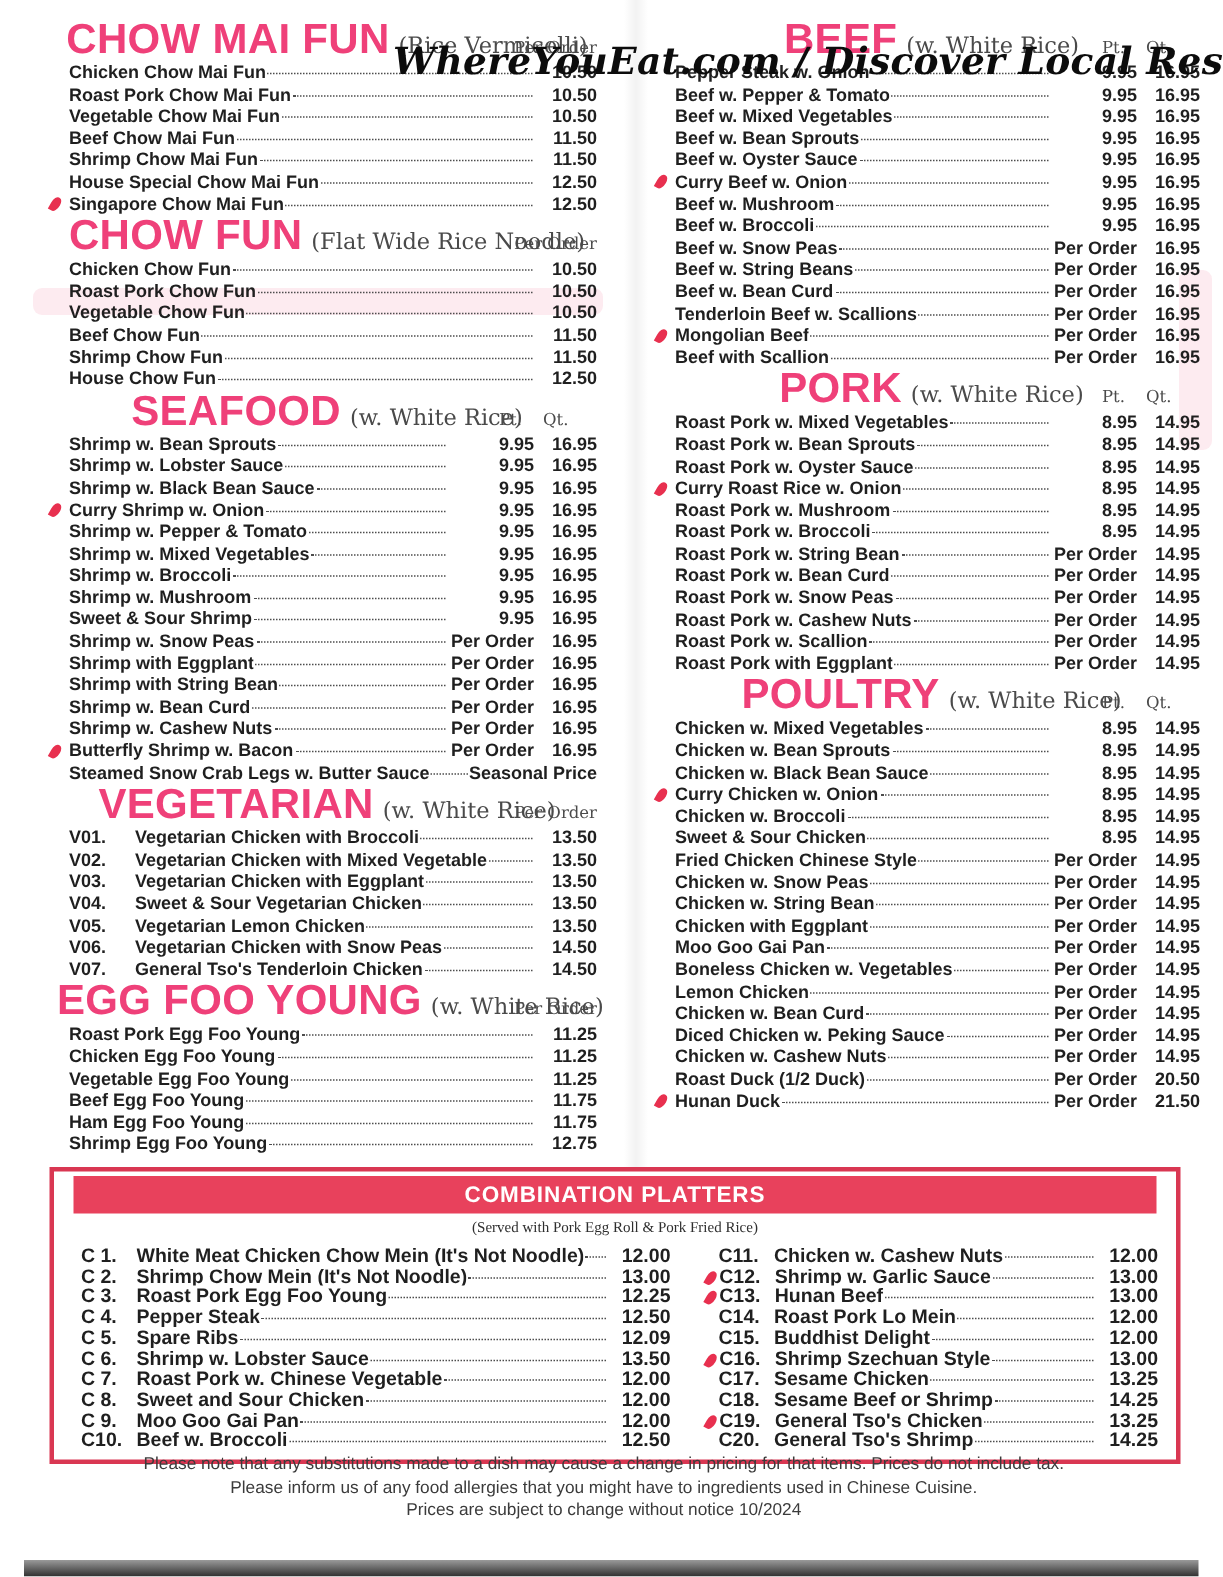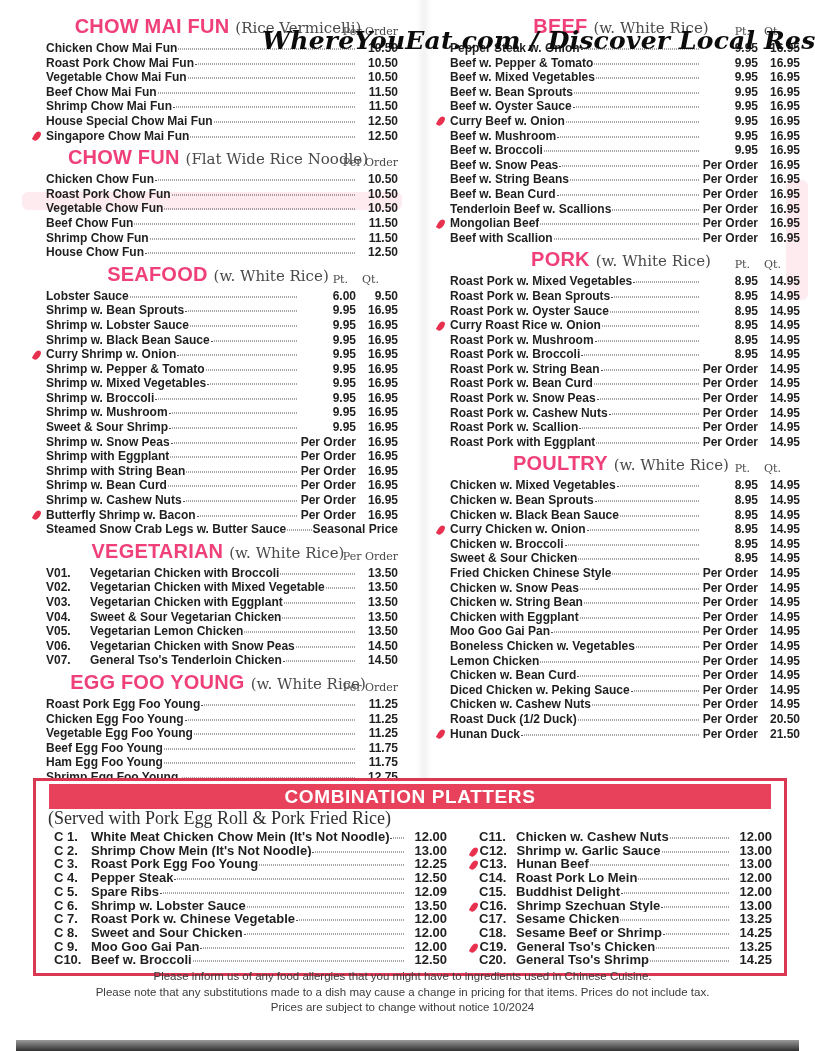--- a/index.html
+++ b/index.html
@@ -21,21 +21,21 @@
   .watermark{
     position:absolute;top:26px;left:262px;white-space:nowrap;z-index:6;
     font-family:"DejaVu Serif", serif;font-style:italic;font-weight:bold;
     font-size:25px;color:#0c0c0c;letter-spacing:0.2px;
   }
   .columns{position:absolute;top:12px;left:38px;display:flex;gap:44px;z-index:2;}
   .col{width:360px;}
   .col.right{width:358px;}
 
   .sec-head{position:relative;text-align:center;margin:1px 0 2px;height:26px;line-height:26px;white-space:nowrap;}
-  .sec-title{color:var(--heading);font-weight:bold;font-size:20px;letter-spacing:0.2px;}
+  .sec-title{color:var(--heading);font-weight:bold;font-size:28px;letter-spacing:0.2px;}
   .sec-note{color:#4a4a4a;font-size:15px;margin-left:6px;font-family:"DejaVu Serif",serif;}
   .lab{position:absolute;bottom:0;color:#4a4a4a;font-size:11px;font-family:"DejaVu Serif",serif;line-height:14px;}
   .lab.per{right:0;}
   .lab.pt{right:50px;}
   .lab.qt{right:19px;}
 
   .mi{position:relative;display:flex;align-items:baseline;line-height:14.6px;
     font-size:12px;font-weight:bold;color:var(--ink);padding-left:8px;}
   .mi-code{width:44px;flex:none;}
   .mi-name{flex:0 1 auto;min-width:0;white-space:nowrap;overflow:hidden;}
@@ -45,22 +45,22 @@
   .mi-p{flex:none;text-align:right;white-space:nowrap;}
   .mi-p.single{width:42px;}
   .pepper{position:absolute;left:-4px;top:2.5px;width:5.5px;height:10px;
     background:var(--spicy);border-radius:55% 45% 60% 0;transform:rotate(30deg);}
   .pepper.inline{position:relative;left:0;top:2px;flex:none;display:inline-block;
     margin-left:-8px;margin-right:3px;}
 
   .combo-box{position:absolute;left:33px;right:28px;top:778px;z-index:2;
     border:3px solid var(--border);background:#fff;padding:0 12px 6px;}
   .combo-banner{background:var(--banner);color:#fff;text-align:center;font-weight:bold;
-    font-size:19px;line-height:25px;margin:3px 1px 1px;letter-spacing:0.6px;}
-  .combo-sub{text-align:left;font-size:18px;color:#2e2e2e;
+    font-size:15px;line-height:25px;margin:3px 1px 1px;letter-spacing:0.6px;}
+  .combo-sub{text-align:center;font-size:10px;color:#2e2e2e;
     font-family:"Liberation Serif",serif;line-height:17px;margin-bottom:3px;}
   .combo-cols{display:flex;gap:26px;}
   .combo-col{flex:1;}
   .combo-col.left{width:399px;flex:none;}
   .combo-cols .mi{line-height:13.7px;font-size:13px;padding-left:6px;}
   .combo-cols .mi-code{width:37px;}
 
   .footer{position:absolute;top:969px;left:0;right:10px;text-align:center;z-index:2;
     font-size:11.5px;color:#3b3b3b;line-height:15.5px;}
   .bottom-bar{position:absolute;left:16px;right:16px;bottom:0;height:11px;
@@ -144,26 +144,20 @@
           </div>
           <div class="mi">
             <span class="mi-name">House Chow Fun</span>
             <span class="mi-leader"></span>
             <span class="mi-p single">12.50</span>
           </div>
         </div>
         <div class="section">
           <div class="sec-head"><span class="sec-title">SEAFOOD</span><span class="sec-note">(w. White Rice)</span><span class="lab pt">Pt.</span><span class="lab qt">Qt.</span></div>
           <div class="mi">
-            <span class="mi-name">Lobster Sauce</span>
-            <span class="mi-leader"></span>
-            <span class="mi-p1">6.00</span>
-            <span class="mi-p2">9.50</span>
-          </div>
-          <div class="mi">
             <span class="mi-name">Shrimp w. Bean Sprouts</span>
             <span class="mi-leader"></span>
             <span class="mi-p1">9.95</span>
             <span class="mi-p2">16.95</span>
           </div>
           <div class="mi">
             <span class="mi-name">Shrimp w. Lobster Sauce</span>
             <span class="mi-leader"></span>
             <span class="mi-p1">9.95</span>
             <span class="mi-p2">16.95</span>
@@ -746,19 +740,19 @@
             <span class="mi-code">C20.</span>
             <span class="mi-name">General Tso's Shrimp</span>
             <span class="mi-leader"></span>
             <span class="mi-p single">14.25</span>
           </div>
         </div>
     </div>
   </div>
 
   <div class="footer">
+    <div>Please note that any substitutions made to a dish may cause a change in pricing for that items. Prices do not include tax.</div>
     <div>Please inform us of any food allergies that you might have to ingredients used in Chinese Cuisine.</div>
-    <div>Please note that any substitutions made to a dish may cause a change in pricing for that items. Prices do not include tax.</div>
     <div>Prices are subject to change without notice 10/2024</div>
   </div>
 
   <div class="bottom-bar"></div>
 </div>
 
 </body></html>

